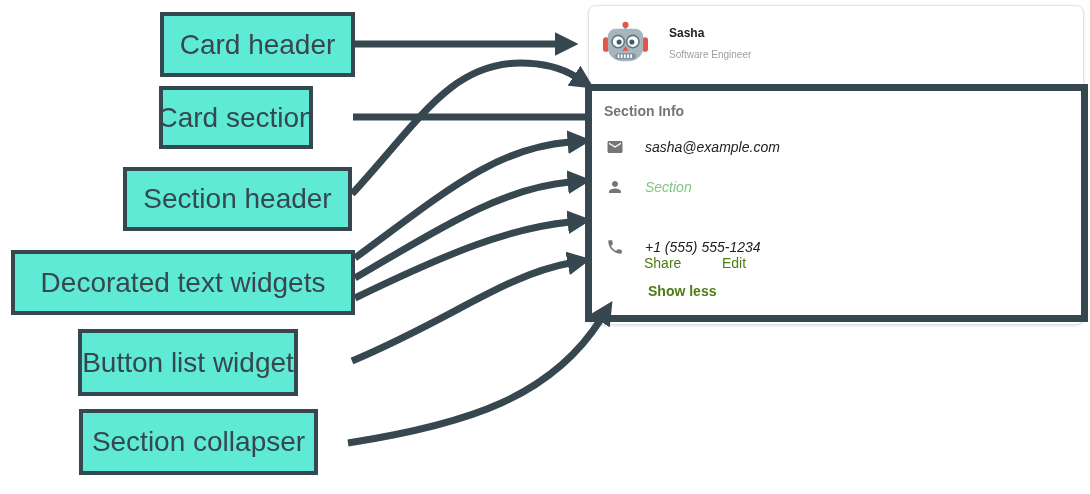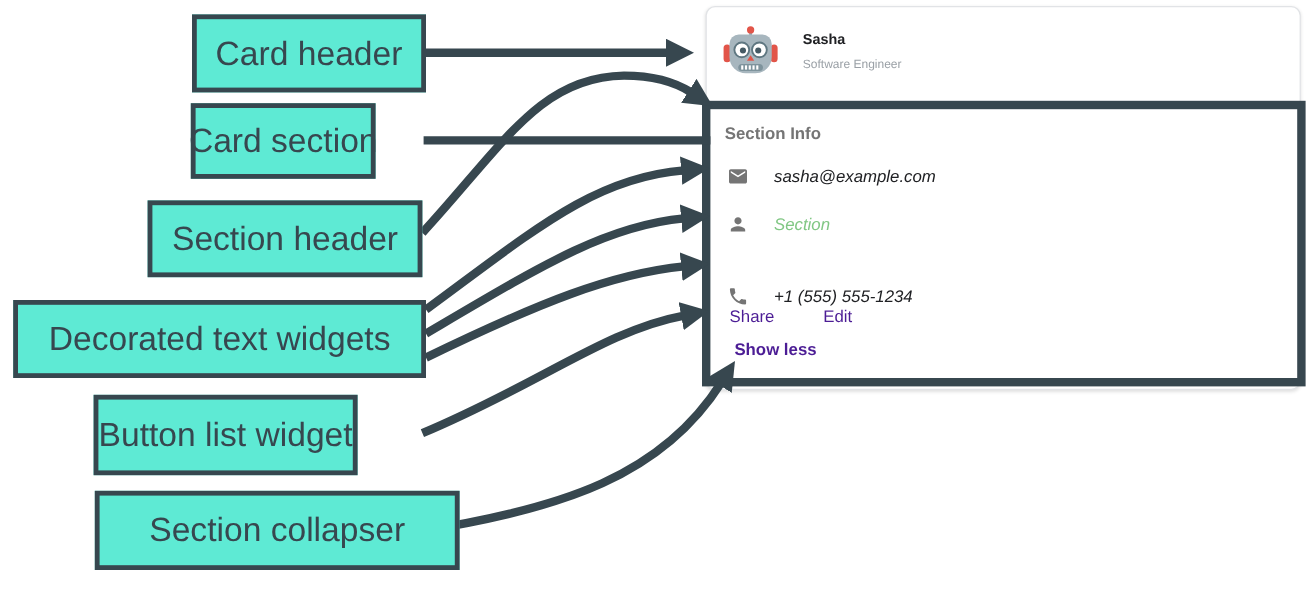--- a/index.html
+++ b/index.html
@@ -15,21 +15,21 @@
   }
   .avatar{position:absolute;left:13px;top:14px;width:47px;height:47px;}
   .card-name{position:absolute;left:80px;top:20px;font-size:12px;font-weight:600;color:#202124;}
   .card-subtitle{position:absolute;left:80px;top:43px;font-size:10px;color:#9aa0a6;}
   .section-title{position:absolute;left:15px;top:97px;font-size:14px;font-weight:600;color:#757575;}
   .row{position:absolute;left:17px;display:flex;align-items:center;height:20px;font-style:italic;}
   .row .row-icon{width:18px;height:18px;flex:0 0 18px;}
   .row .row-text{margin-left:21px;font-size:14px;color:#202124;}
   .row-1{top:131px;} .row-2{top:171px;} .row-3{top:211px;margin-top:20px;}
   .row-2 .row-text{color:#81c784;}
-  .link{position:absolute;font-size:14px;font-weight:500;color:#4c1d95;cursor:pointer;}
+  .link{position:absolute;font-size:14px;font-weight:500;color:#4d7c0f;cursor:pointer;margin-left:36px;}
   .link-share{left:19px;top:249px;}
   .link-edit{left:97px;top:249px;}
   .link-showless{left:23px;top:277px;font-weight:700;}
   
   .highlight{
     position:absolute;left:585px;top:84px;width:503px;height:238px;
     border:7px solid #37474f;box-sizing:border-box;z-index:5;pointer-events:none;
   }
   
   .arrows{position:absolute;left:0;top:0;width:1090px;height:494px;z-index:8;pointer-events:none;}
@@ -37,21 +37,21 @@
   .label{
     position:absolute;display:flex;align-items:center;justify-content:center;
     background:#5eead4;border:4px solid #37474f;box-sizing:border-box;
     font-size:28px;color:#37474f;z-index:10;white-space:nowrap;
   }
   .lbl-1{left:160px;top:12px;width:195px;height:65px;}
   .lbl-2{left:159px;top:86px;width:154px;height:63px;}
   .lbl-3{left:123px;top:167px;width:229px;height:64px;}
   .lbl-4{left:11px;top:250px;width:344px;height:65px;}
   .lbl-5{left:78px;top:329px;width:220px;height:67px;}
-  .lbl-6{left:79px;top:409px;width:304px;height:66px;}
+  .lbl-6{left:79px;top:409px;width:239px;height:66px;}
 </style>
 </head>
 <body>
 
 <div class="canvas">
 
   <div class="card">
     <svg class="avatar" viewBox="0 0 48 48" aria-hidden="true">
       <rect x="22.8" y="4" width="2.4" height="8" fill="#90a4ae"></rect>
       <circle cx="24" cy="5" r="3.1" fill="#e25549"></circle>

